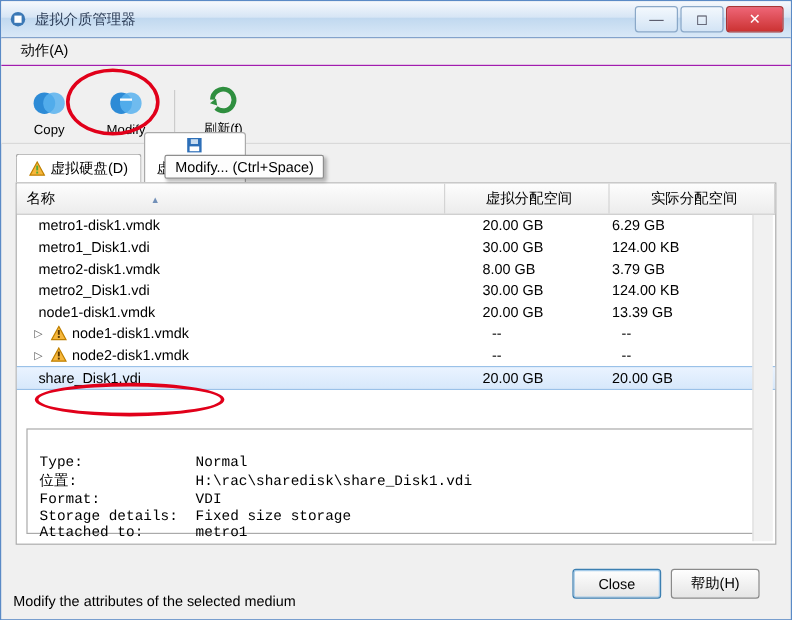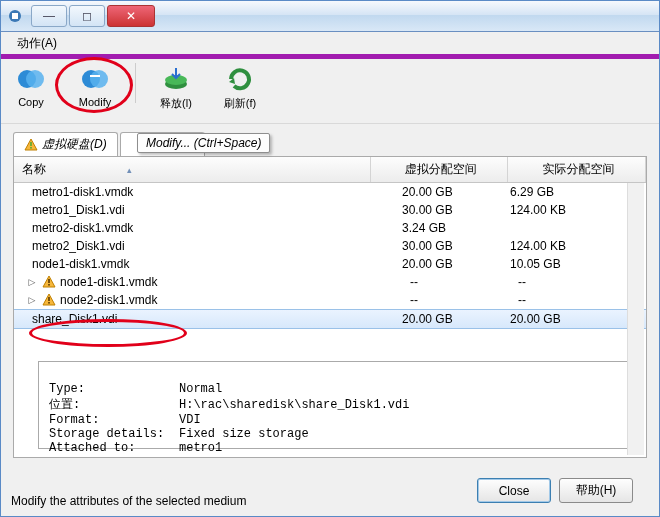--- a/index.html
+++ b/index.html
@@ -3,30 +3,30 @@
 <meta charset="utf-8">
 <style>
 html,body{margin:0;padding:0;font-family:"Microsoft YaHei","Segoe UI",Tahoma,sans-serif;font-size:12px;background:#fff;color:#000;}
 .window{width:660px;height:517px;background:#f0f0f0;border:1px solid #5a8ac6;box-sizing:border-box;position:relative;overflow:hidden;}
 .titlebar{height:30px;background:linear-gradient(to bottom,#f6f9fd 0%,#d6e5f5 45%,#c0d8ef 46%,#d9e8f7 100%);display:flex;align-items:center;padding:0 6px;border-bottom:1px solid #6a8fc1;}
 .titlebar .appicon{width:16px;height:16px;margin-right:6px;}
 .titlebar .title{flex:1;font-size:12px;color:#2b3b55;}
 .winbtns{display:flex;gap:0;}
 .winbtn{width:34px;height:20px;border:1px solid #8aa8c8;background:linear-gradient(#f3f8fd,#d3e4f5);display:flex;align-items:center;justify-content:center;font-size:12px;color:#445;border-radius:3px;margin-left:2px;}
 .winbtn.close{width:46px;background:linear-gradient(#e67,#c33);color:#fff;border-color:#a33;}
-.menubar{height:22px;background:#f0f0f0;display:flex;align-items:flex-end;padding:0 8px;border-bottom:5px solid #a21caf;}
+.menubar{height:22px;background:#f0f0f0;display:flex;align-items:flex-start;padding:0 8px;border-bottom:1px solid #a21caf;}
 .menubar .item{padding:2px 8px;cursor:default;}
-.toolbar{height:56px;background:#f0f0f0;display:flex;align-items:flex-start;gap:8px;padding:4px 2px;border-bottom:1px solid #d9d9d9;}
+.toolbar{height:56px;background:#f0f0f0;display:flex;align-items:flex-end;gap:8px;padding:4px 12px;border-bottom:1px solid #d9d9d9;}
 .tb-btn{display:flex;flex-direction:column;align-items:center;width:56px;cursor:default;}
 .tb-btn.disabled{opacity:.45;}
 .tb-ico{width:32px;height:32px;display:flex;align-items:center;justify-content:center;}
 .tb-lbl{font-size:11px;margin-top:1px;}
 .sep{width:1px;height:40px;background:#ccc;margin:0 4px;}
 .content{padding:8px 12px 0 12px;}
-.tabs{display:flex;align-items:flex-start;height:24px;position:relative;font-style:italic;}
+.tabs{display:flex;align-items:flex-end;height:24px;position:relative;}
 .tab{display:flex;align-items:center;gap:4px;padding:3px 10px;border:1px solid #aaa;border-bottom:none;background:#fff;border-radius:3px 3px 0 0;font-size:12px;margin-right:2px;}
 .tab .ico{width:14px;height:14px;}
 .tooltip{position:absolute;left:124px;top:1px;background:#fdfdfd;border:1px solid #8e8e8e;border-radius:2px;padding:2px 8px;font-size:12px;box-shadow:2px 2px 3px rgba(0,0,0,.25);z-index:20;}
 .panel{border:1px solid #aaa;background:#fff;height:300px;position:relative;}
 .grid-head{display:flex;background:linear-gradient(#fdfdfd,#ececec);border-bottom:1px solid #c5c5c5;font-size:12px;gap:26px;}
 .grid-head .h{padding:4px 8px;border-right:1px solid #d4d4d4;}
 .col-name{width:388px;}
 .col-virt{width:108px;}
 .col-act{width:108px;}
 .sort-ind{color:#7290b8;font-size:9px;}
@@ -52,20 +52,21 @@
 
 <div class="window">
 
   <div class="titlebar">
     <span class="appicon">
       <svg viewBox="0 0 16 16">
           <circle cx="8" cy="8" r="6" fill="#3b78b5"></circle>
           <rect x="5" y="5" width="6" height="6" fill="#fff"></rect>
         </svg>
     </span>
+    <span class="title">虚拟介质管理器</span>
     <div class="winbtns">
       <span class="winbtn">—</span>
       <span class="winbtn">◻</span>
       <span class="winbtn close">✕</span>
     </div>
   </div>
 
   <div class="menubar">
     <span class="item">动作(A)</span>
   </div>
@@ -87,30 +88,20 @@
             <circle cx="19" cy="15" r="9" fill="#58b1ee" opacity=".85"></circle>
             <path d="M10 12 l10 0" stroke="#fff" stroke-width="2"></path>
           </svg>
         </span>
       <span class="tb-lbl">Modify</span>
     </div>
     <div class="sep"></div>
     <div class="tb-btn">
       <span class="tb-ico">
           <svg width="30" height="30">
-            <ellipse cx="15" cy="20" rx="11" ry="5" fill="#2f8f3f"></ellipse>
-            <ellipse cx="15" cy="16" rx="11" ry="5" fill="#48b858"></ellipse>
-            <path d="M15 4 l0 10 M11 10 l4 4 4 -4" stroke="#2a6fd0" fill="none" stroke-width="2"></path>
-          </svg>
-        </span>
-      <span class="tb-lbl">释放(l)</span>
-    </div>
-    <div class="tb-btn">
-      <span class="tb-ico">
-          <svg width="30" height="30">
             <path d="M6 15a9 9 0 1 1 3 7" fill="none" stroke="#2f8f3f" stroke-width="4"></path>
             <path d="M4 18 l6 2 -1 -6 z" fill="#2f8f3f"></path>
           </svg>
         </span>
       <span class="tb-lbl">刷新(f)</span>
     </div>
   </div>
 
   <div class="content">
     <div class="tabs">
@@ -151,35 +142,36 @@
             <span class="cell-name">
               <span>metro1_Disk1.vdi</span>
             </span>
             <span class="cell-virt">30.00 GB</span>
             <span class="cell-act">124.00 KB</span>
           </div>
           <div class="row">
             <span class="cell-name">
               <span>metro2-disk1.vmdk</span>
             </span>
-            <span class="cell-act">3.24 GB</span>
+            <span class="cell-virt">8.00 GB</span>
+            <span class="cell-act">3.79 GB</span>
           </div>
           <div class="row">
             <span class="cell-name">
               <span>metro2_Disk1.vdi</span>
             </span>
             <span class="cell-virt">30.00 GB</span>
             <span class="cell-act">124.00 KB</span>
           </div>
           <div class="row">
             <span class="cell-name">
               <span>node1-disk1.vmdk</span>
             </span>
             <span class="cell-virt">20.00 GB</span>
-            <span class="cell-act">10.05 GB</span>
+            <span class="cell-act">13.39 GB</span>
           </div>
           <div class="row" style="padding-left: 18px;">
             <span class="cell-name" style="margin-left: 8px;">
               <span class="tri">▷</span>
               <span class="warn">
                 <svg viewBox="0 0 14 14">
                   <path d="M7 1 L13 12 L1 12 Z" fill="#f6b73c" stroke="#c08000"></path>
                   <rect x="6.2" y="4" width="1.6" height="4" fill="#5a3800"></rect>
                   <rect x="6.2" y="9" width="1.6" height="1.6" fill="#5a3800"></rect>
                 </svg>
@@ -205,21 +197,21 @@
             <span class="cell-act">--</span>
           </div>
           <div class="row sel">
             <span class="cell-name">
               <span>share_Disk1.vdi</span>
             </span>
             <span class="cell-virt">20.00 GB</span>
             <span class="cell-act">20.00 GB</span>
           </div>
         </div>
-      <div class="details" style="position:absolute;left:24px;right:8px;bottom:8px;font-family:Liberation Mono, monospace;">
+      <div class="details" style="position:absolute;left:8px;right:8px;bottom:8px;font-family:Liberation Mono, monospace;">
 <span class="dl">Type:</span><span>Normal</span>
 <span class="dl">位置:</span><span>H:\rac\sharedisk\share_Disk1.vdi</span>
 <span class="dl">Format:</span><span>VDI</span>
 <span class="dl">Storage details:</span><span>Fixed size storage</span>
 <span class="dl">Attached to:</span><span>metro1</span>
       </div>
       <div class="scroll-stub"></div>
     </div>
 
     <div class="footer-btns">

